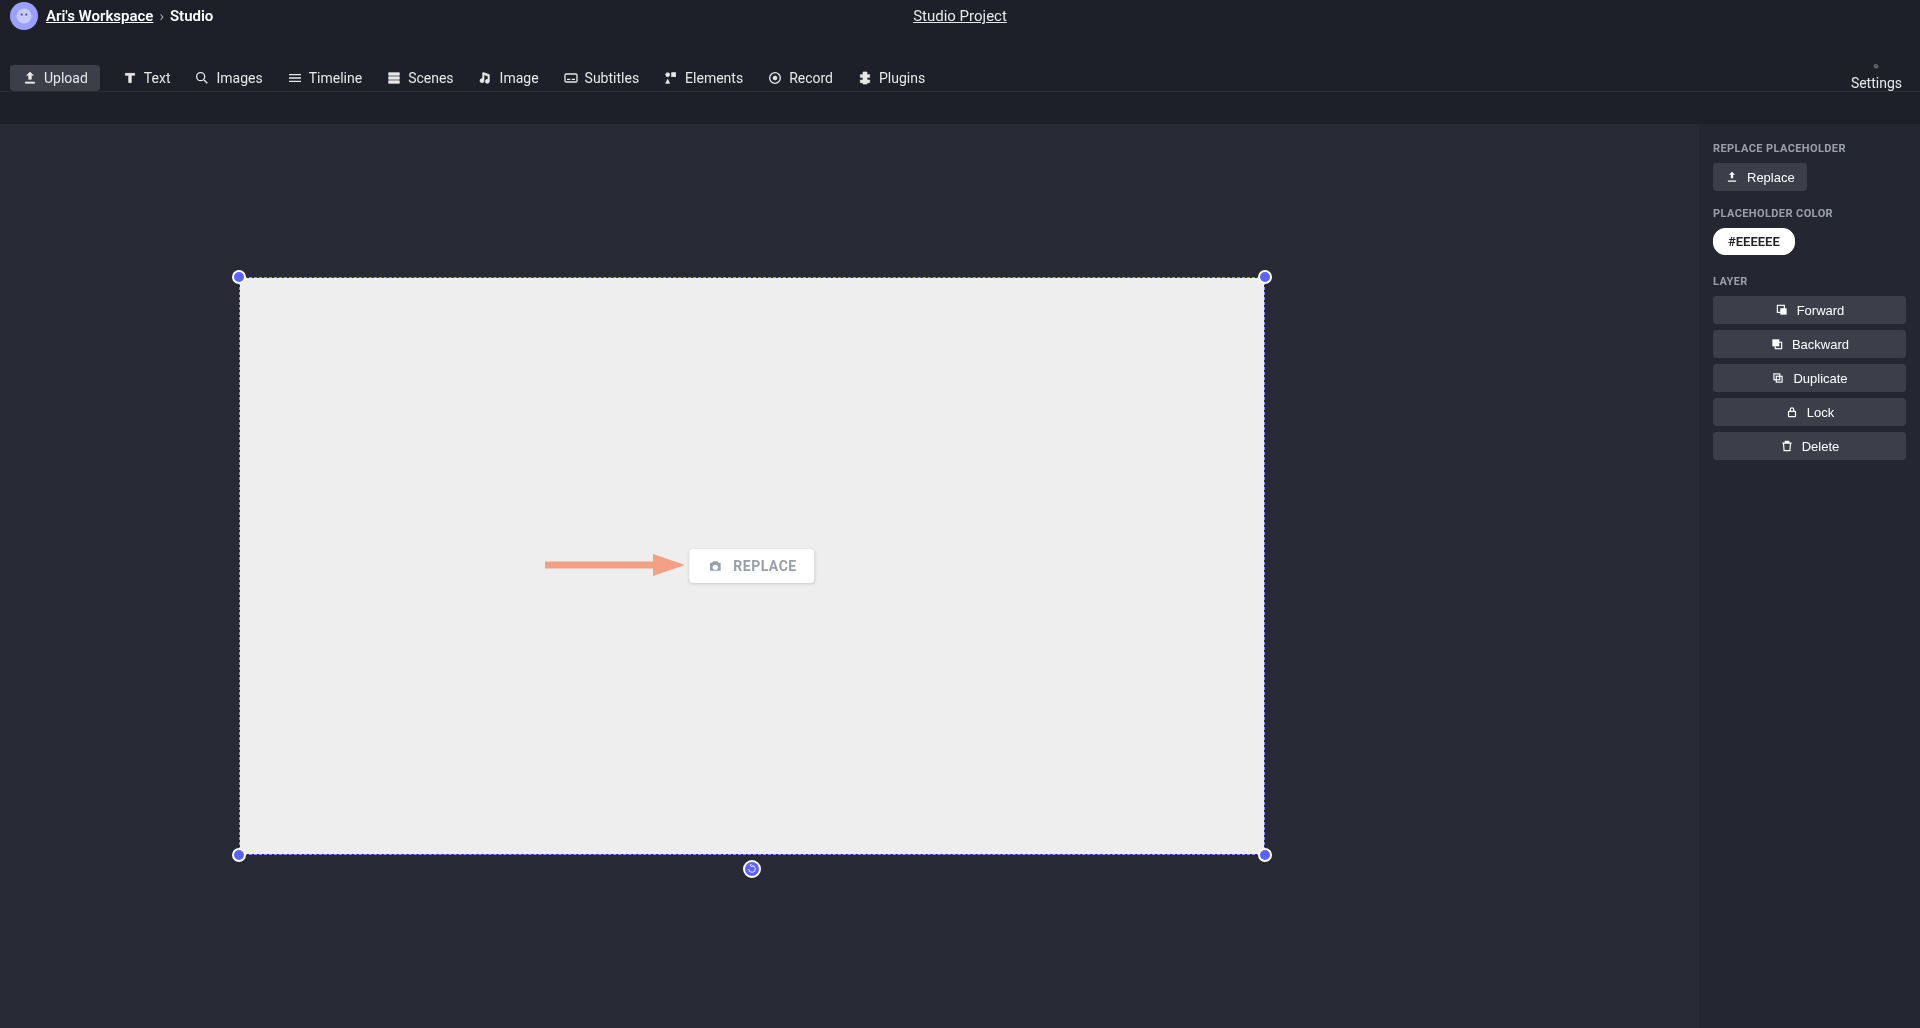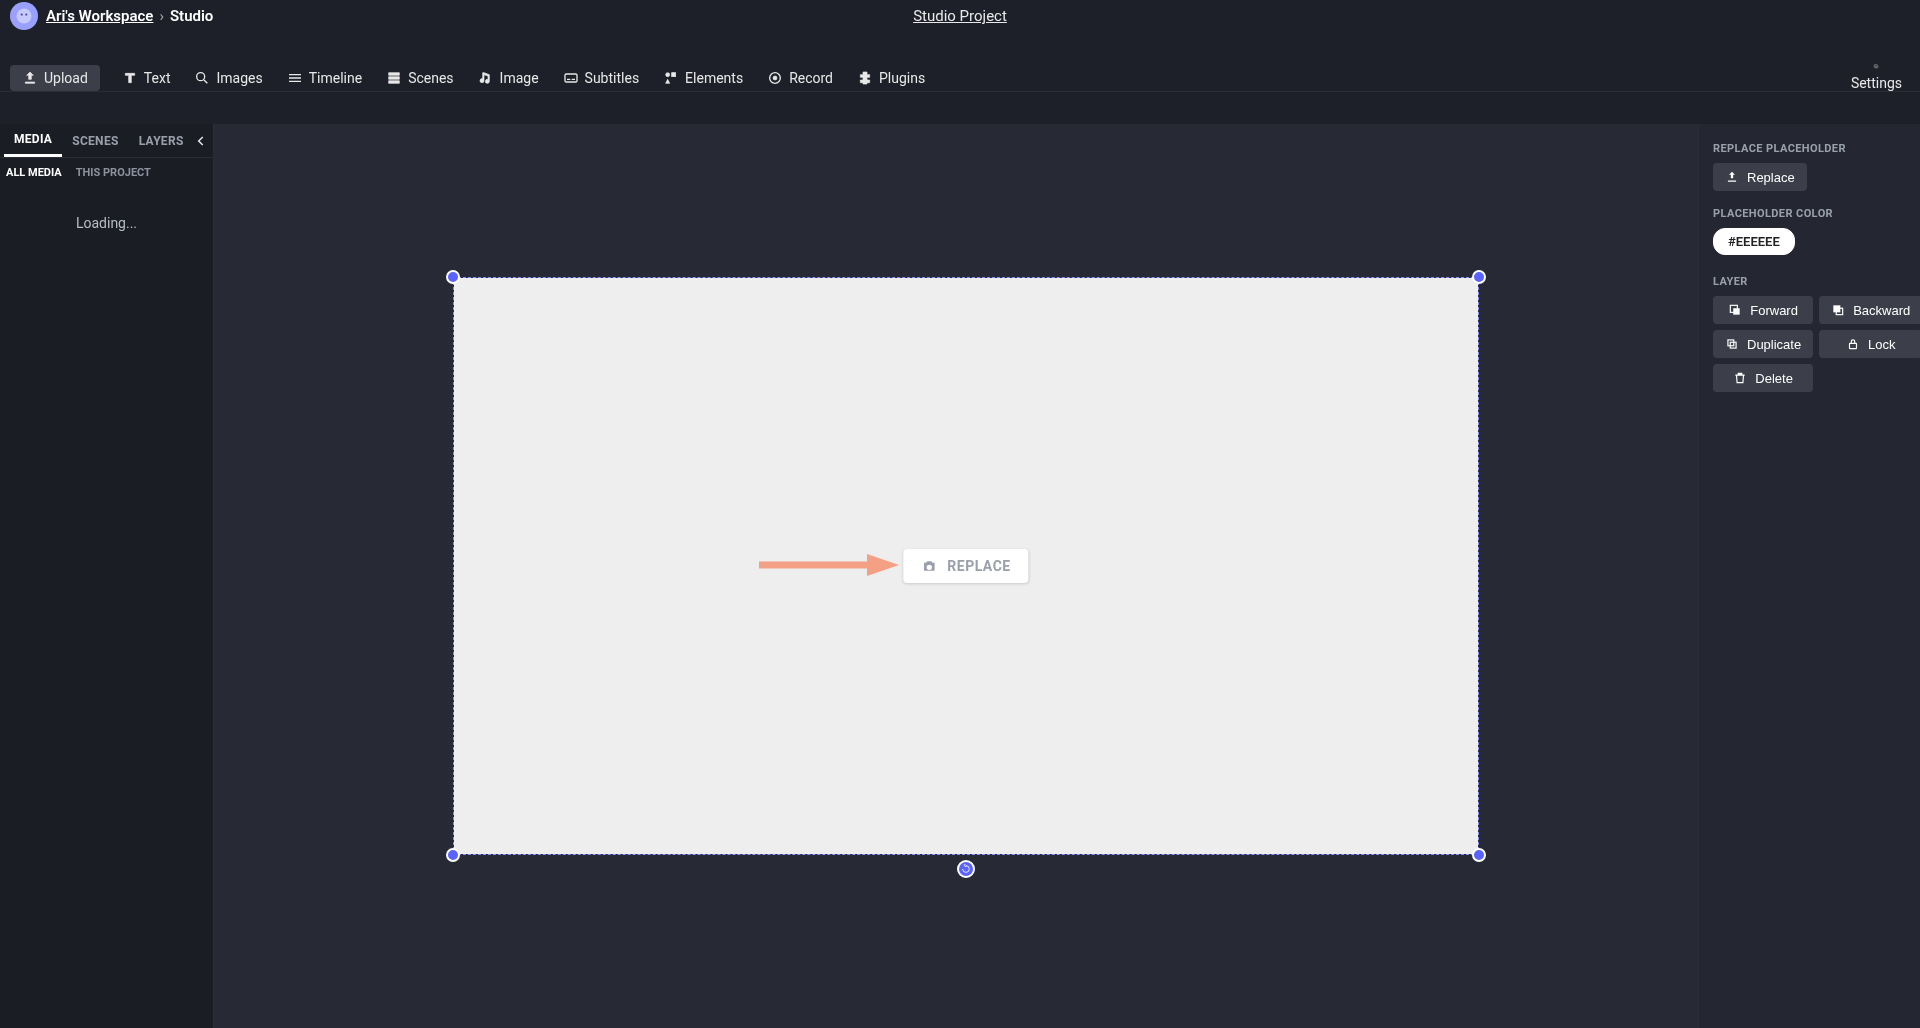--- a/index.html
+++ b/index.html
@@ -184,21 +184,21 @@
     font-weight:500;
   }
   .rp-btn svg{width:14px;height:14px;fill:#fff;}
   .color-chip {
     background:#fff; color:#222; border-radius:12px;
     font-size:13px; font-weight:600;
     padding:5px 14px; display:inline-block;
     border:1px solid #fff;
   }
   .layer-grid {
-    display:grid; grid-template-columns:1fr 1fr; gap:6px;
+    display:grid; grid-template-columns:1fr; gap:6px;
   }
   .layer-grid .rp-btn { justify-content:center; width:100%; }
 
   .app { display:flex; flex-direction:column; width:100%; height:100%;gap:32px; }
 </style>
 </head>
 <body>
 
 <div class="app">
 
@@ -292,39 +292,20 @@
     <div class="settings">
       <svg class="tico" viewBox="0 0 24 24">
           <path d="M12 8a4 4 0 100 8 4 4 0 000-8zm9 4l2 1-1 3-2-.5-1.5 1.5.5 2-3 1-1-2h-2l-1 2-3-1 .5-2L5 15l-2 .5-1-3 2-1v-2l-2-1 1-3 2 .5L6.5 4 6 2l3-1 1 2h2l1-2 3 1-.5 2L18 5.5l2-.5 1 3-2 1v2z" fill="none" stroke-width="1.5"></path>
         </svg>
       <span>Settings</span>
     </div>
   </div>
 
   <div class="main">
 
-    <div class="left-panel">
-      <div class="panel-tabs">
-        <div class="tab active">MEDIA</div>
-        <div class="tab">SCENES</div>
-        <div class="tab">LAYERS</div>
-        <div class="collapse">
-          <svg viewBox="0 0 24 24" width="14" height="14">
-              <path d="M15 5l-7 7 7 7" fill="none" stroke="#e8e8e8" stroke-width="2.5"></path>
-            </svg>
-        </div>
-      </div>
-      <div class="panel-subtabs">
-        <div class="sub active">ALL MEDIA</div>
-        <div class="sub">THIS PROJECT</div>
-      </div>
-      <div class="panel-body">
-        <span>Loading...</span>
-      </div>
-    </div>
 
     <div class="canvas-area">
       <div class="placeholder-rect">
         <div class="handle tl"></div>
         <div class="handle tr"></div>
         <div class="handle bl"></div>
         <div class="handle br"></div>
         <div class="rotate-handle">
           <svg viewBox="0 0 24 24">
               <path d="M4 12a8 8 0 108-8v3L7 3l5-4"></path>

